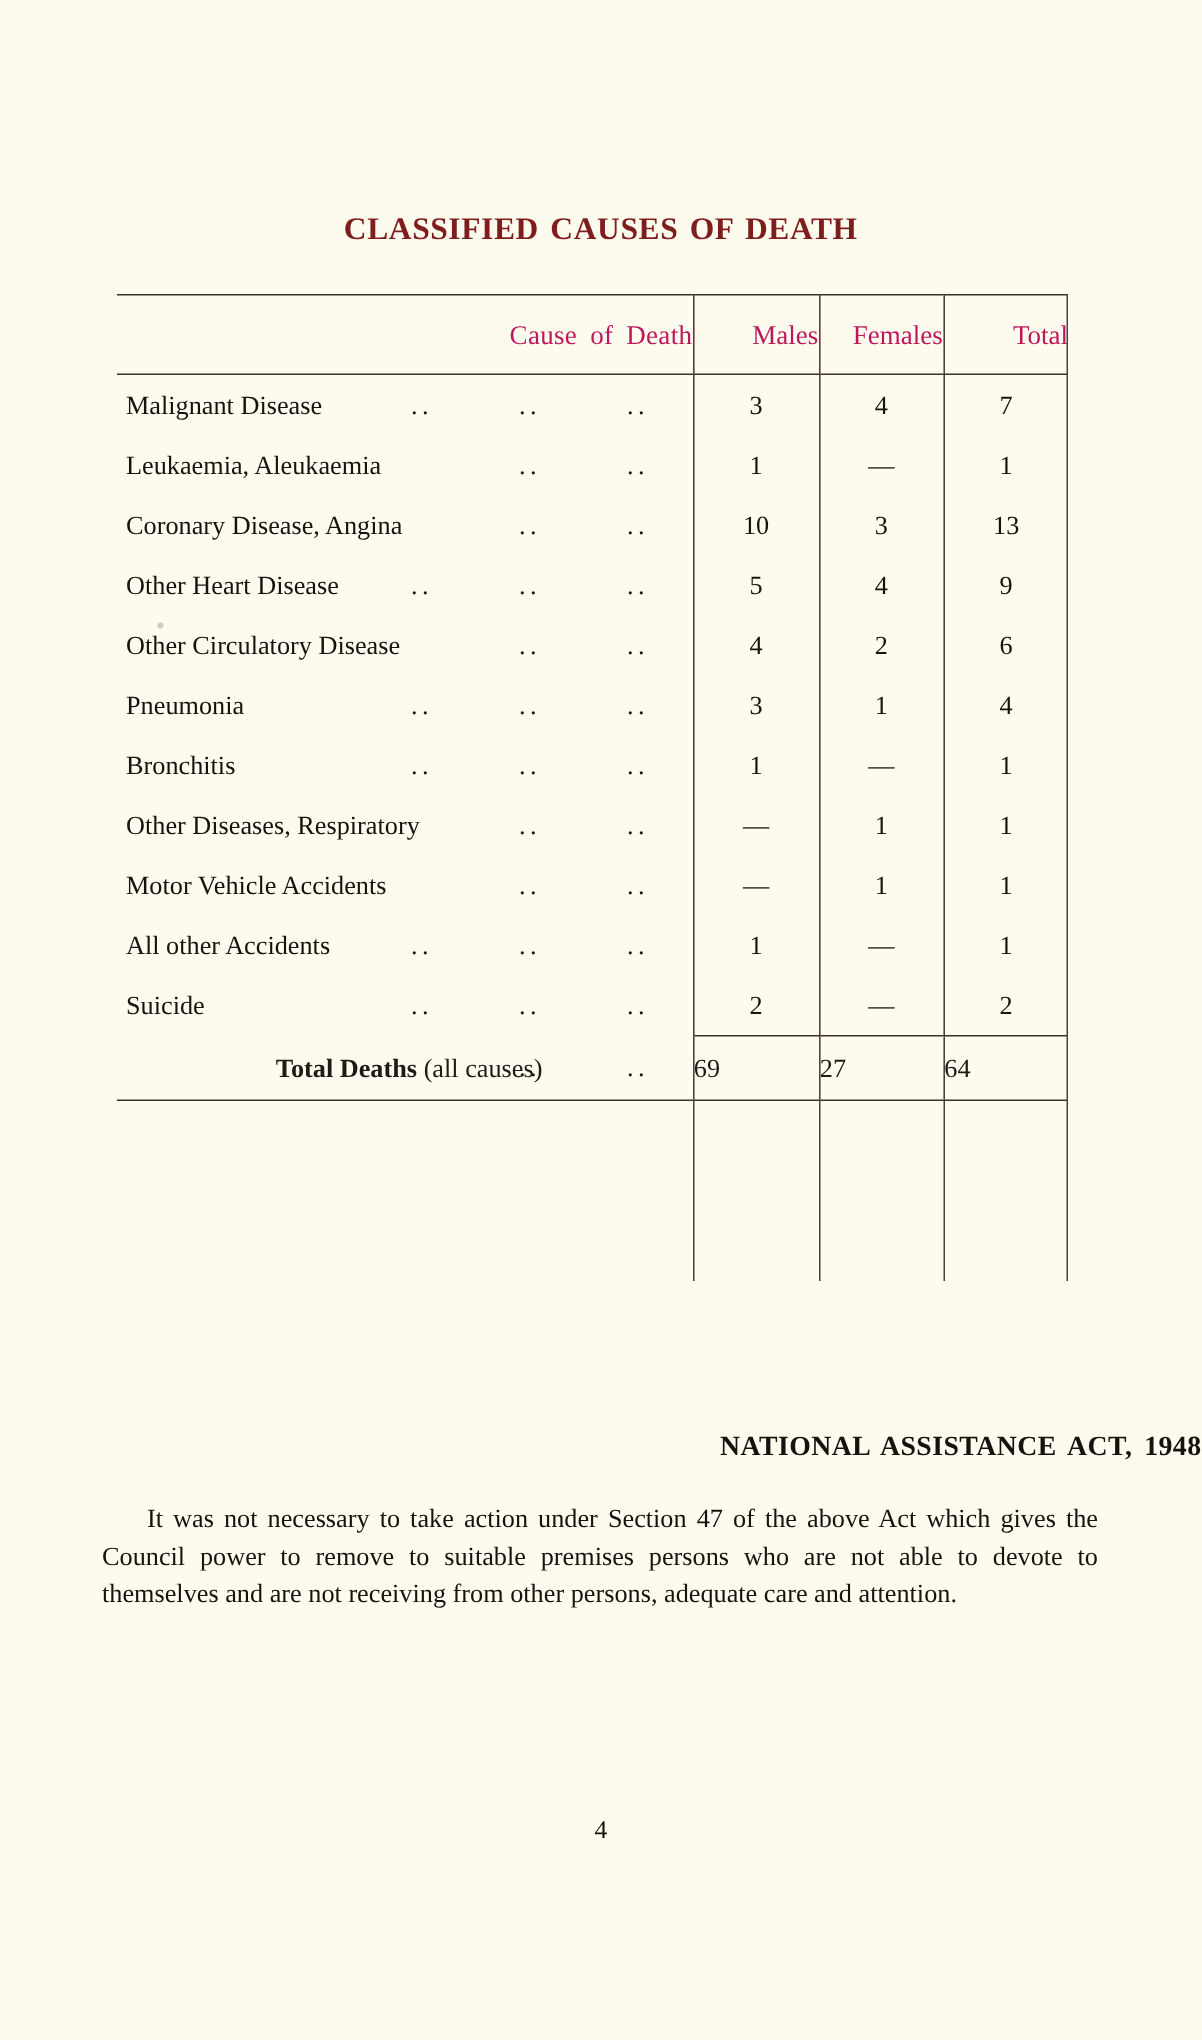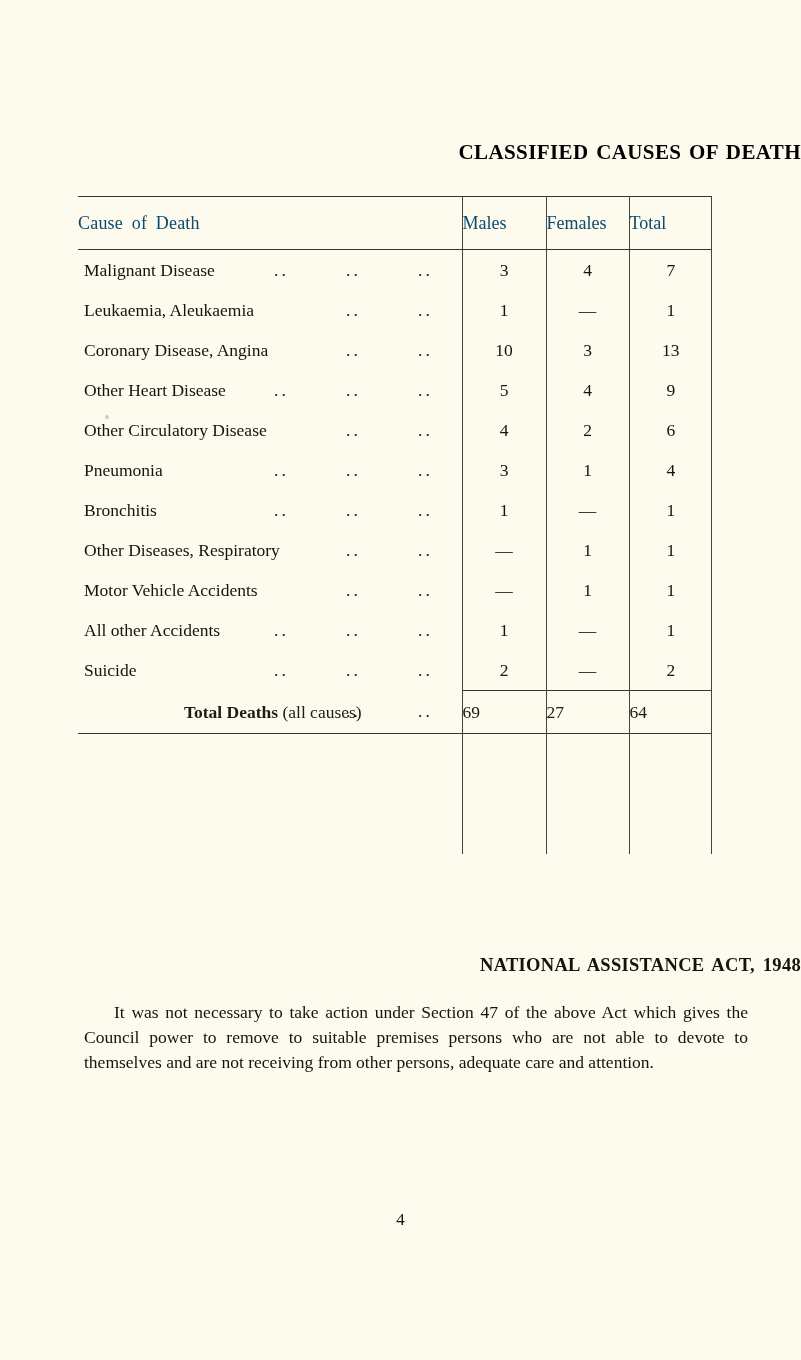--- a/index.html
+++ b/index.html
@@ -20,26 +20,26 @@
     position: absolute;
     inset: 0;
   }
 
   
   .doc-title {
     position: absolute;
     top: 140px;
     left: 0;
     width: 801px;
-    text-align: right;
+    text-align: center;
     font-weight: bold;
     font-size: 21px;
     letter-spacing: 0.4px;
     word-spacing: 2px;
-    color: #000000;
+    color: #7f1d1d;
   }
 
   
   .table-wrap {
     position: absolute;
     left: 78px;
     top: 196px;
     width: 634px;
   }
 
@@ -71,22 +71,22 @@
     height: 1px;
     background: #3a332b;
     font-size: 0;
     line-height: 0;
   }
 
   
   tr.head th {
     height: 52px;
     font-size: 18px;
-    text-align: left;
-    color: #0c4a6e;
+    text-align: right;
+    color: #be185d;
   }
   tr.head th.cause-h {
     word-spacing: 4px;
     letter-spacing: 0.2px;
   }
   .vline { border-left: 1px solid #fca5a5; }
 
   
   .rule-head td {
     height: 1px;
@@ -171,21 +171,21 @@
     font-weight: bold;
     font-size: 18.5px;
     letter-spacing: 0.3px;
     word-spacing: 3px;
     color: #17120e;
   }
 
   .act-body {
     position: absolute;
     top: 1000px;
-    left: 84px;
+    left: 68px;
     width: 664px;
     font-size: 17.5px;
     line-height: 25px;
     text-align: justify;
     text-indent: 30px;
     color: #17120e;
   }
 
   .page-number {
     position: absolute;

